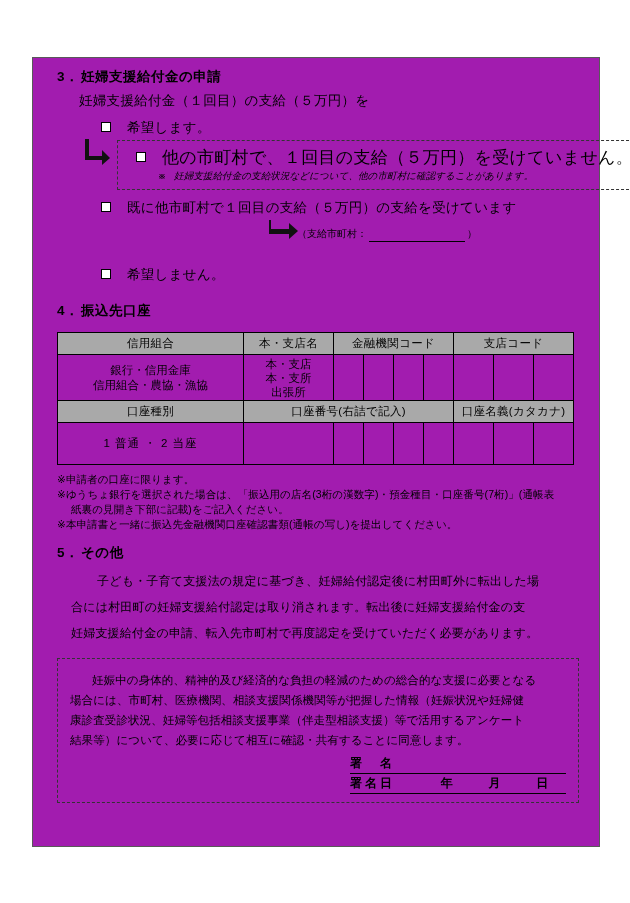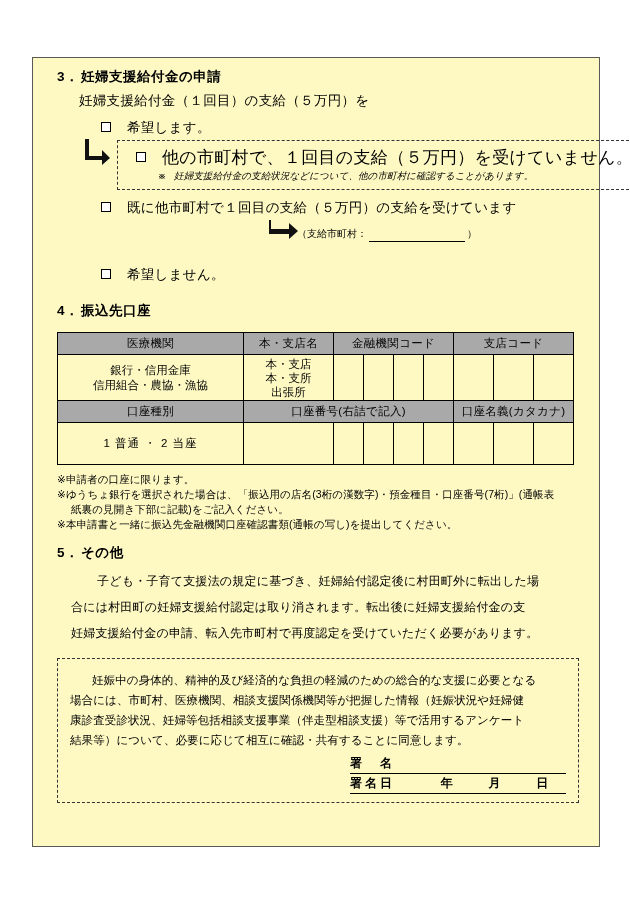--- a/index.html
+++ b/index.html
@@ -18,21 +18,21 @@
 
   
   #page-frame {
     position: absolute;
     left: 32px;
     top: 57px;
     width: 568px;
     height: 790px;
     border: 1.5px solid #595959;
     box-sizing: border-box;
-    background: #fef9c3;
+    background: #a21caf;
   }
   #page-inner {
     position: absolute;
     left: 24px;
     top: 10px;
     width: 522px;
   }
 
   
   .section-heading {
@@ -315,21 +315,21 @@
           <col style="width:30px">
             <col style="width:30px">
             <col style="width:30px">
             <col style="width:30px">
           <col style="width:40px">
             <col style="width:40px">
             <col style="width:40px">
         </colgroup>
         <tbody>
             <tr>
-          <th>医療機関</th>
+          <th>信用組合</th>
           <th>本・支店名</th>
           <th colspan="4">金融機関コード</th>
           <th colspan="3">支店コード</th>
         </tr>
         <tr>
           <td class="inst-name blank-tall">
             <div>銀行・信用金庫</div>
             <div>信用組合・農協・漁協</div>
           </td>
           <td class="branch-name blank-tall">

